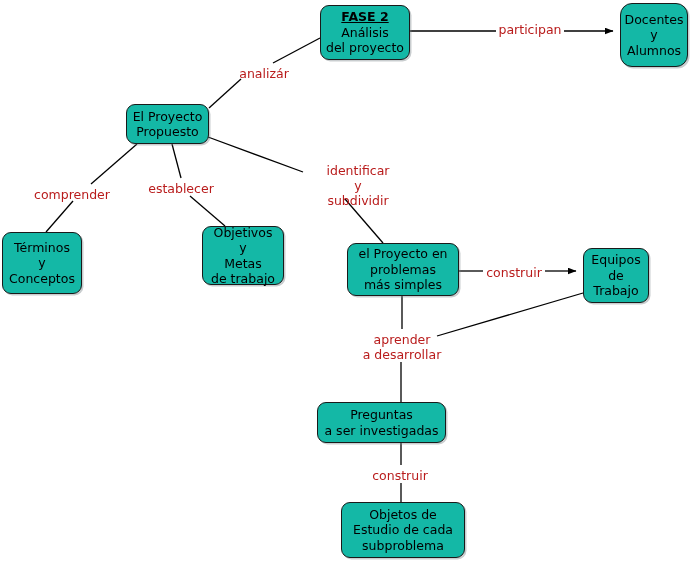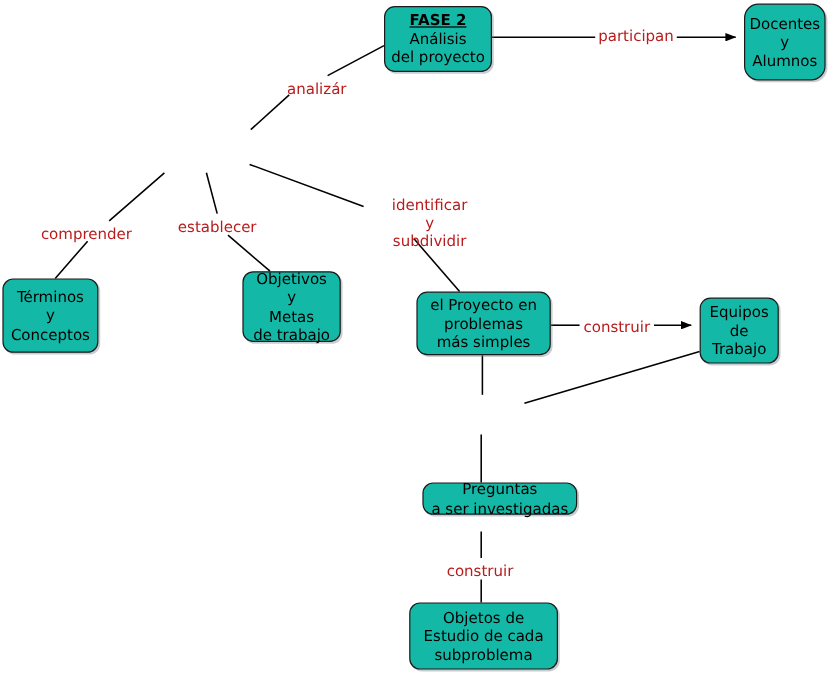--- a/index.html
+++ b/index.html
@@ -87,20 +87,24 @@
 Análisis
 del proyecto</span></div>
   </div>
 
   <div class="node" style="left:620px;top:3px;width:68px;height:64px;border-radius:12px;">
     <div class="txt">Docentes
 y
 Alumnos</div>
   </div>
 
+  <div class="node" style="left:126px;top:104px;width:83px;height:40px;">
+    <div class="txt">El Proyecto
+Propuesto</div>
+  </div>
 
   <div class="node" style="left:2px;top:232px;width:80px;height:62px;">
     <div class="txt">Términos
 y
 Conceptos</div>
   </div>
 
   <div class="node" style="left:202px;top:226px;width:82px;height:59px;">
     <div class="txt">Objetivos
 y
@@ -113,34 +117,36 @@
 problemas
 más simples</div>
   </div>
 
   <div class="node" style="left:583px;top:248px;width:66px;height:55px;">
     <div class="txt">Equipos
 de
 Trabajo</div>
   </div>
 
-  <div class="node" style="left:352px;top:402px;width:129px;height:27px;">
+  <div class="node" style="left:317px;top:402px;width:129px;height:41px;">
     <div class="txt">Preguntas
 a ser investigadas</div>
   </div>
 
   <div class="node" style="left:341px;top:502px;width:124px;height:56px;">
     <div class="txt">Objetos de
 Estudio de cada
 subproblema</div>
   </div>
 
   <div class="link-label" style="left:233px;top:66px;width:62px;">analizár</div>
   <div class="link-label" style="left:497px;top:22px;width:66px;">participan</div>
   <div class="link-label" style="left:32px;top:187px;width:80px;">comprender</div>
   <div class="link-label" style="left:147px;top:181px;width:68px;">establecer</div>
   <div class="link-label" style="left:302px;top:163px;width:72px;margin-left:20px;">identificar
 y
 subdividir</div>
   <div class="link-label" style="left:484px;top:265px;width:60px;">construir</div>
+  <div class="link-label" style="left:357px;top:332px;width:90px;">aprender
+a desarrollar</div>
   <div class="link-label" style="left:370px;top:468px;width:60px;">construir</div>
 
 </div>
 
 </body></html>

